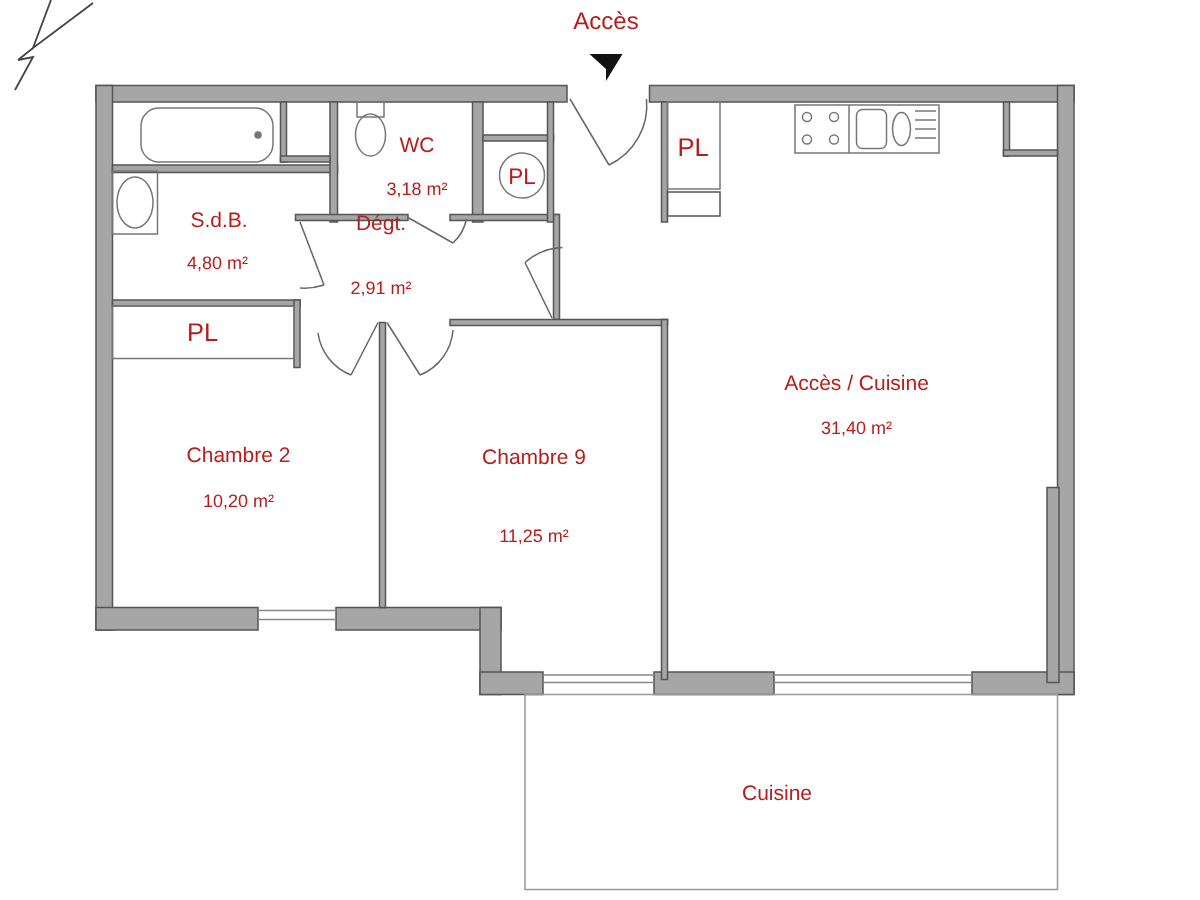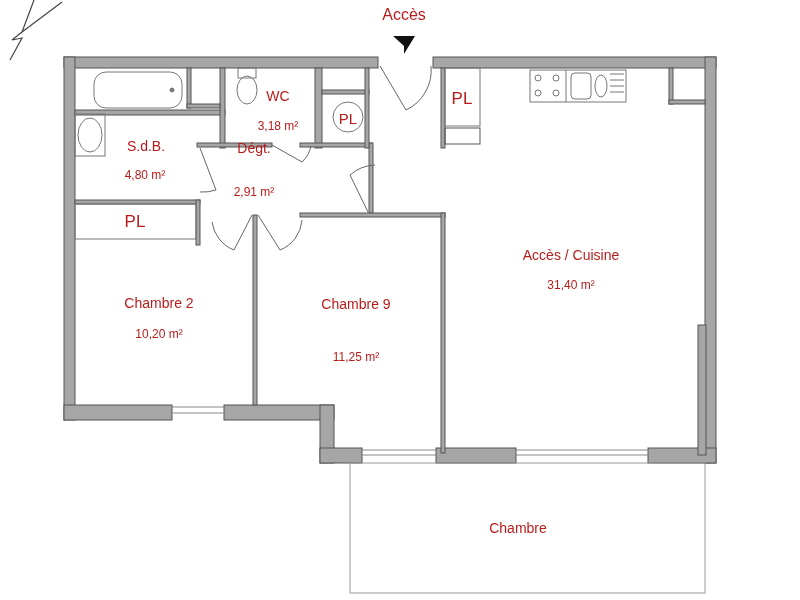--- a/index.html
+++ b/index.html
@@ -122,17 +122,17 @@
 
 <div class="lbl room-name" style="left:159px;top:303px;">Chambre 2</div>
 <div class="lbl room-area" style="left:159px;top:334px;">10,20 m²</div>
 
 <div class="lbl room-name" style="left:356px;top:304px;">Chambre 9</div>
 <div class="lbl room-area" style="left:356px;top:344px;margin-top:13px;">11,25 m²</div>
 
 <div class="lbl room-name" style="left:571px;top:255px;">Accès / Cuisine</div>
 <div class="lbl room-area" style="left:571px;top:285px;">31,40 m²</div>
 
-<div class="lbl room-name" style="left:518px;top:528px;">Chambre</div>
+<div class="lbl room-name" style="left:518px;top:528px;">Cuisine</div>
 
 <div class="lbl pl" style="left:462px;top:99px;">PL</div>
 <div class="lbl pl" style="left:348px;top:118px;font-size:15px;">PL</div>
 <div class="lbl pl" style="left:135px;top:222px;">PL</div>
 
 </body></html>

